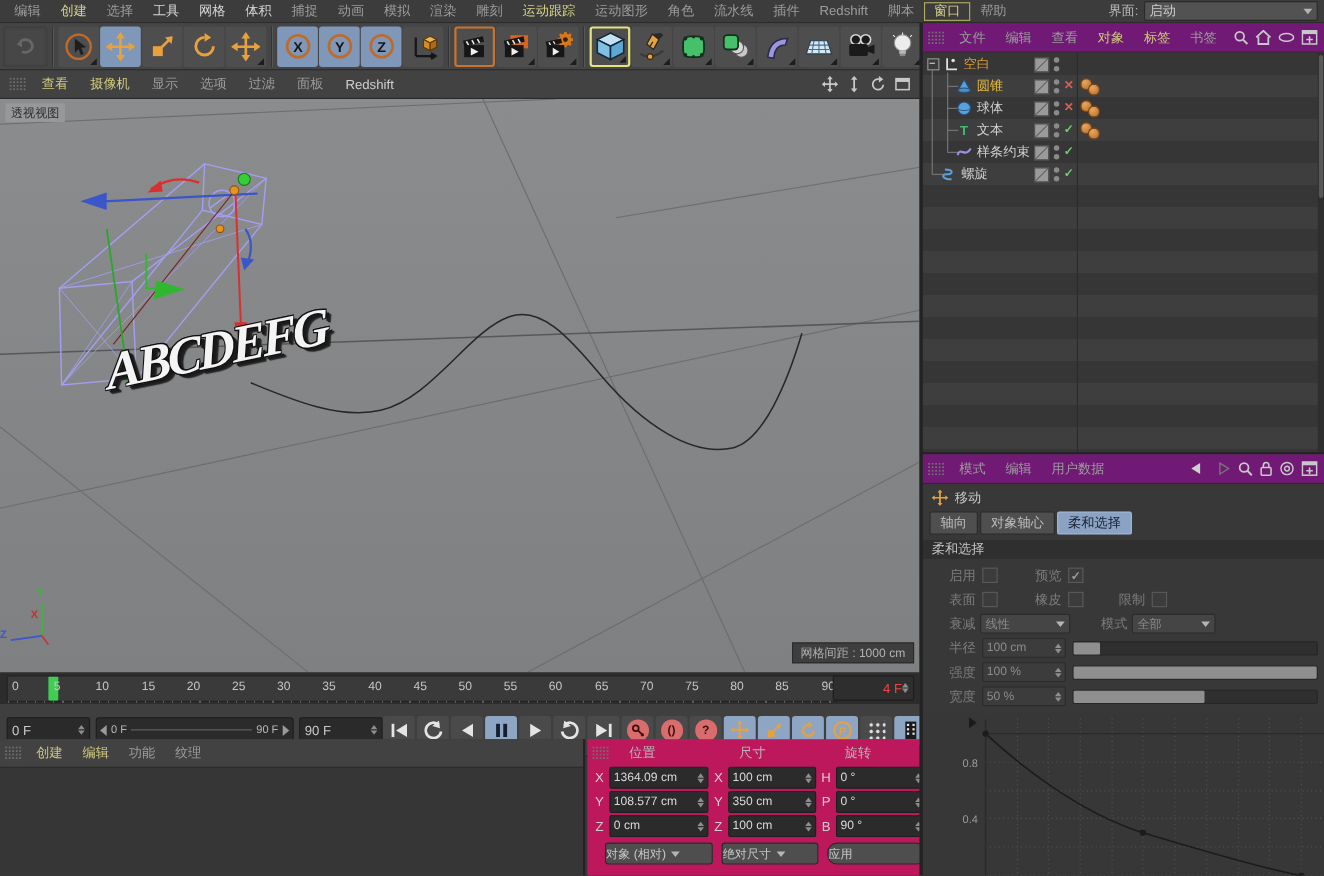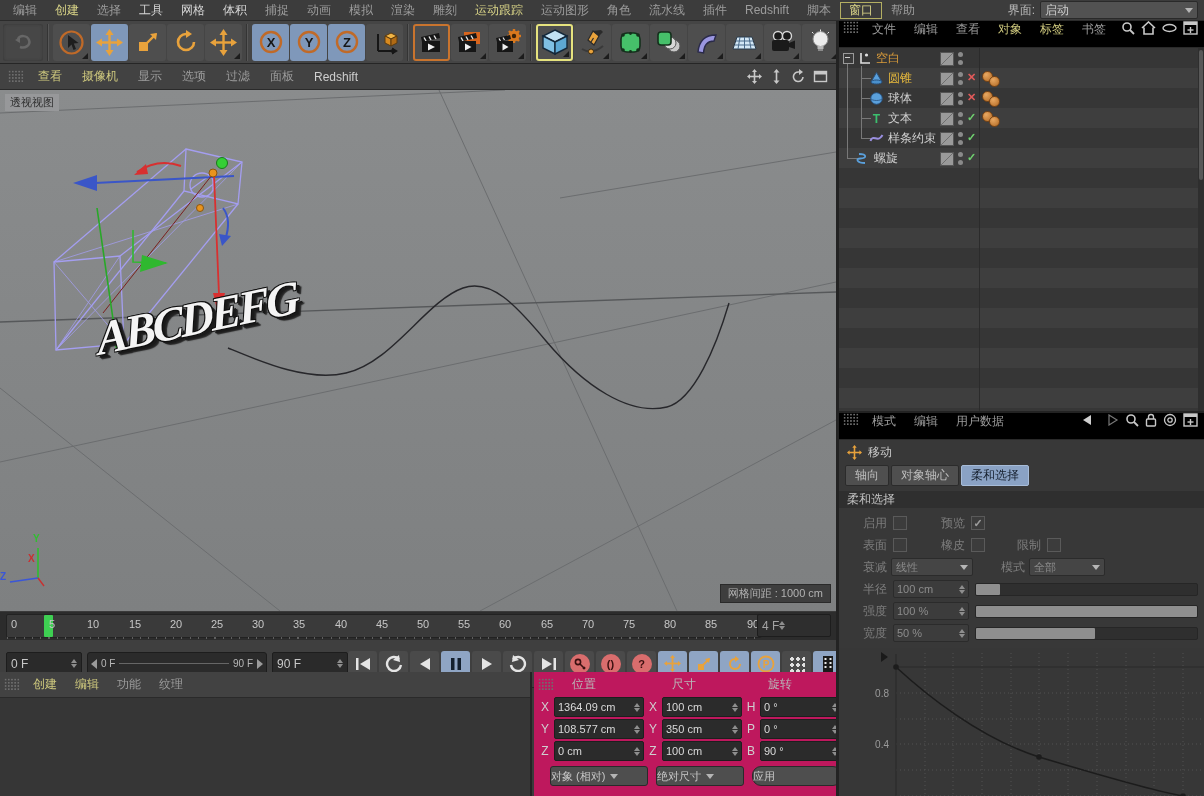--- a/index.html
+++ b/index.html
@@ -53,21 +53,21 @@
   
   #ruler{left:0;top:612px;width:836px;height:28px;background:#2c2c2c;box-sizing:border-box}
   #rulerin{left:6px;top:2px;width:754px;height:22px;background:#3a3a3a;border:1px solid #222;
            border-radius:2px;overflow:hidden}
   .tick{position:absolute;top:3px;color:#c6c6c6;font-size:11px;transform:translateX(-50%)}
   .tick.first{transform:none}
   #playhead{left:37px;top:0;width:9px;height:22px;background:#3ecf52;border-radius:1px}
   #tickdots{left:7px;top:25px;width:752px;height:2px;
             background:repeating-linear-gradient(90deg,#5f5f5f 0 1px,transparent 1px 8.3px)}
   #curframe{right:5px;top:2px;width:64px;height:21px;background:#2e2e2e;border:1px solid #1d1d1d;
-            border-radius:2px;color:#a3a3a3;display:flex;align-items:center;padding:0 4px;justify-content:flex-start}
+            border-radius:2px;color:#ef4444;display:flex;align-items:center;padding:0 4px;justify-content:flex-end}
   .spin{display:flex;flex-direction:column;gap:1px;align-items:center}
   .spin i{width:0;height:0;border-left:3px solid transparent;border-right:3px solid transparent}
   .spin .up{border-bottom:4px solid #8e8e8e}.spin .dn{border-top:4px solid #8e8e8e}
   
   #transport{left:0;top:640px;width:836px;height:48px;background:#3f3f3f;border-bottom:1px solid #262626;
              display:flex;align-items:center;box-sizing:border-box;padding-left:6px}
   .tfield{width:66px;height:22px;background:#2a2a2a;border:1px solid #1d1d1d;border-radius:2px;color:#c8c8c8;
           display:flex;align-items:center;justify-content:space-between;padding:0 4px;flex:none}
   #rangeslider{width:172px;height:22px;background:#2b2b2b;border:1px solid #1d1d1d;border-radius:3px;
           display:flex;align-items:center;color:#b8b8b8;padding:0 3px;gap:4px;flex:none;margin:0 5px}
@@ -90,21 +90,21 @@
   #coordhead{display:flex;align-items:center;height:24px;color:#b8b8b8}
   .chlbl{font-size:12px}
   .crow{display:flex;align-items:center;height:22px;gap:4px;padding-left:6px}
   .axlbl{width:10px;color:#cfcfcf;text-align:center;flex:none}
   .cfield{height:18px;background:#2b2b2b;border:1px solid #1e1e1e;border-radius:2px;color:#dadada;font-size:11px;
           display:flex;align-items:center;justify-content:space-between;padding:0 3px;flex:none}
   .cbtn{height:18px;background:#4e4e4e;border:1px solid #2a2a2a;border-radius:3px;color:#c8c8c8;font-size:11px;
         display:flex;align-items:center;justify-content:flex-start;gap:5px;flex:none}
   
   #rightpanel{left:836px;top:21px;width:368px;height:775px;background:#383838;border-left:3px solid #232323;box-sizing:border-box}
-  .pmenu{height:26px;background:#000000;border-bottom:1px solid #2a2a2a;display:flex;align-items:flex-start}
+  .pmenu{height:26px;background:#701a75;border-bottom:1px solid #2a2a2a;display:flex;align-items:center}
   .pmitem{padding:0 9px;color:#9c9c9c}
   .pmitem.yellow{color:#cfc97e}
   .pico{display:flex;gap:6px;margin-left:auto;padding-right:6px;align-items:center}
   
   #tree{position:relative;height:363px;background:repeating-linear-gradient(180deg,#363636 0 20px,#3e3e3e 20px 40px);overflow:hidden}
   .orow{position:absolute;left:0;width:100%;height:20px;display:flex;align-items:center}
   .oname{font-size:12px;color:#cfcfcf;margin-left:4px}
   .oname.sel{color:#d99b3a}
   .oname.sel2{color:#e7b93c}
   .oicon{width:15px;height:15px;flex:none}

